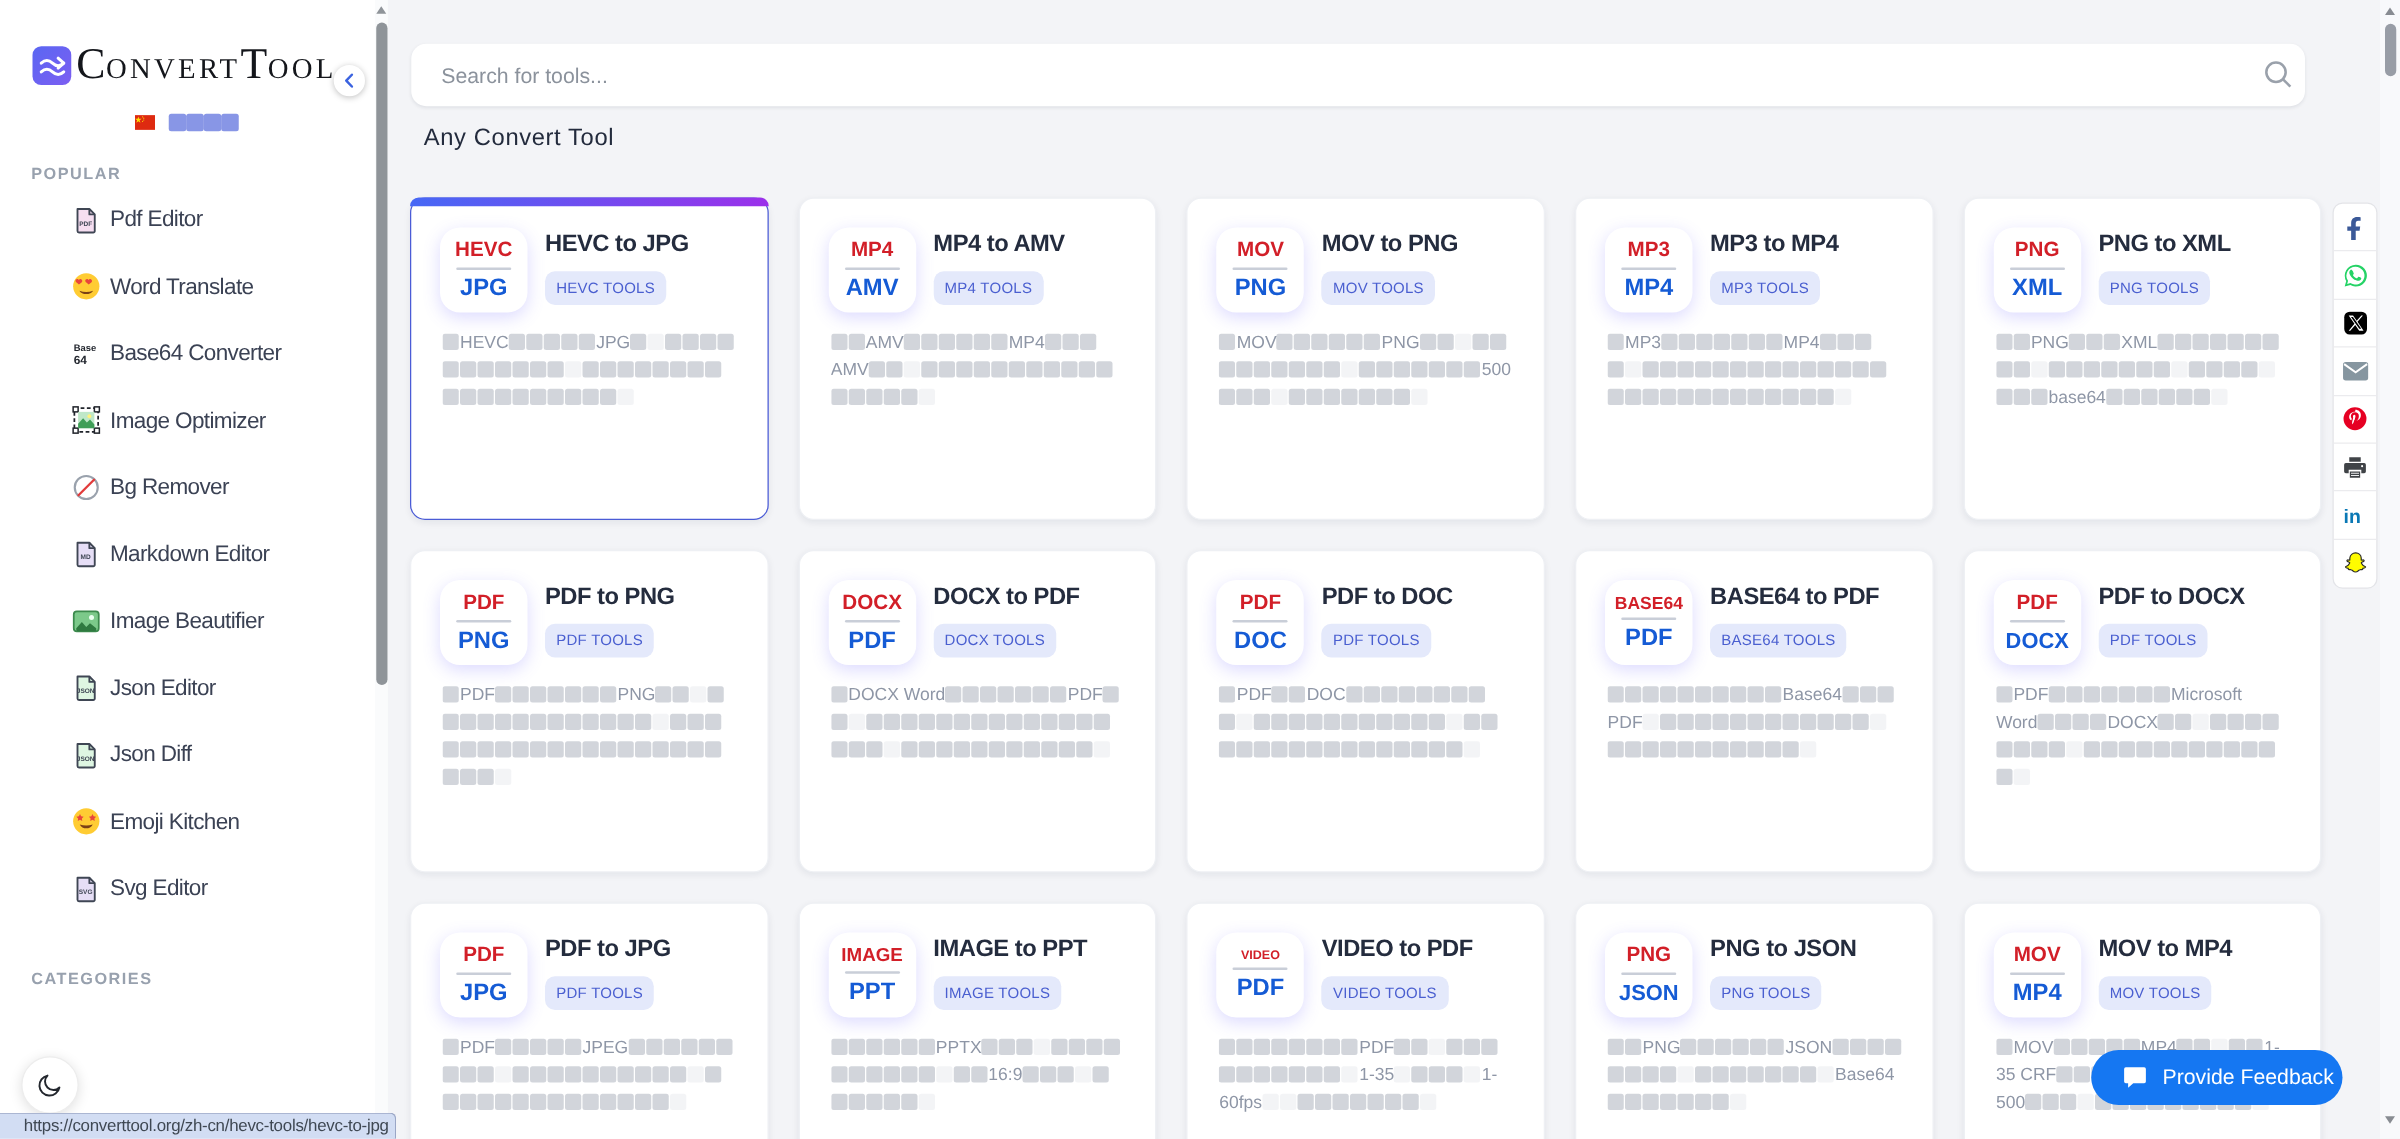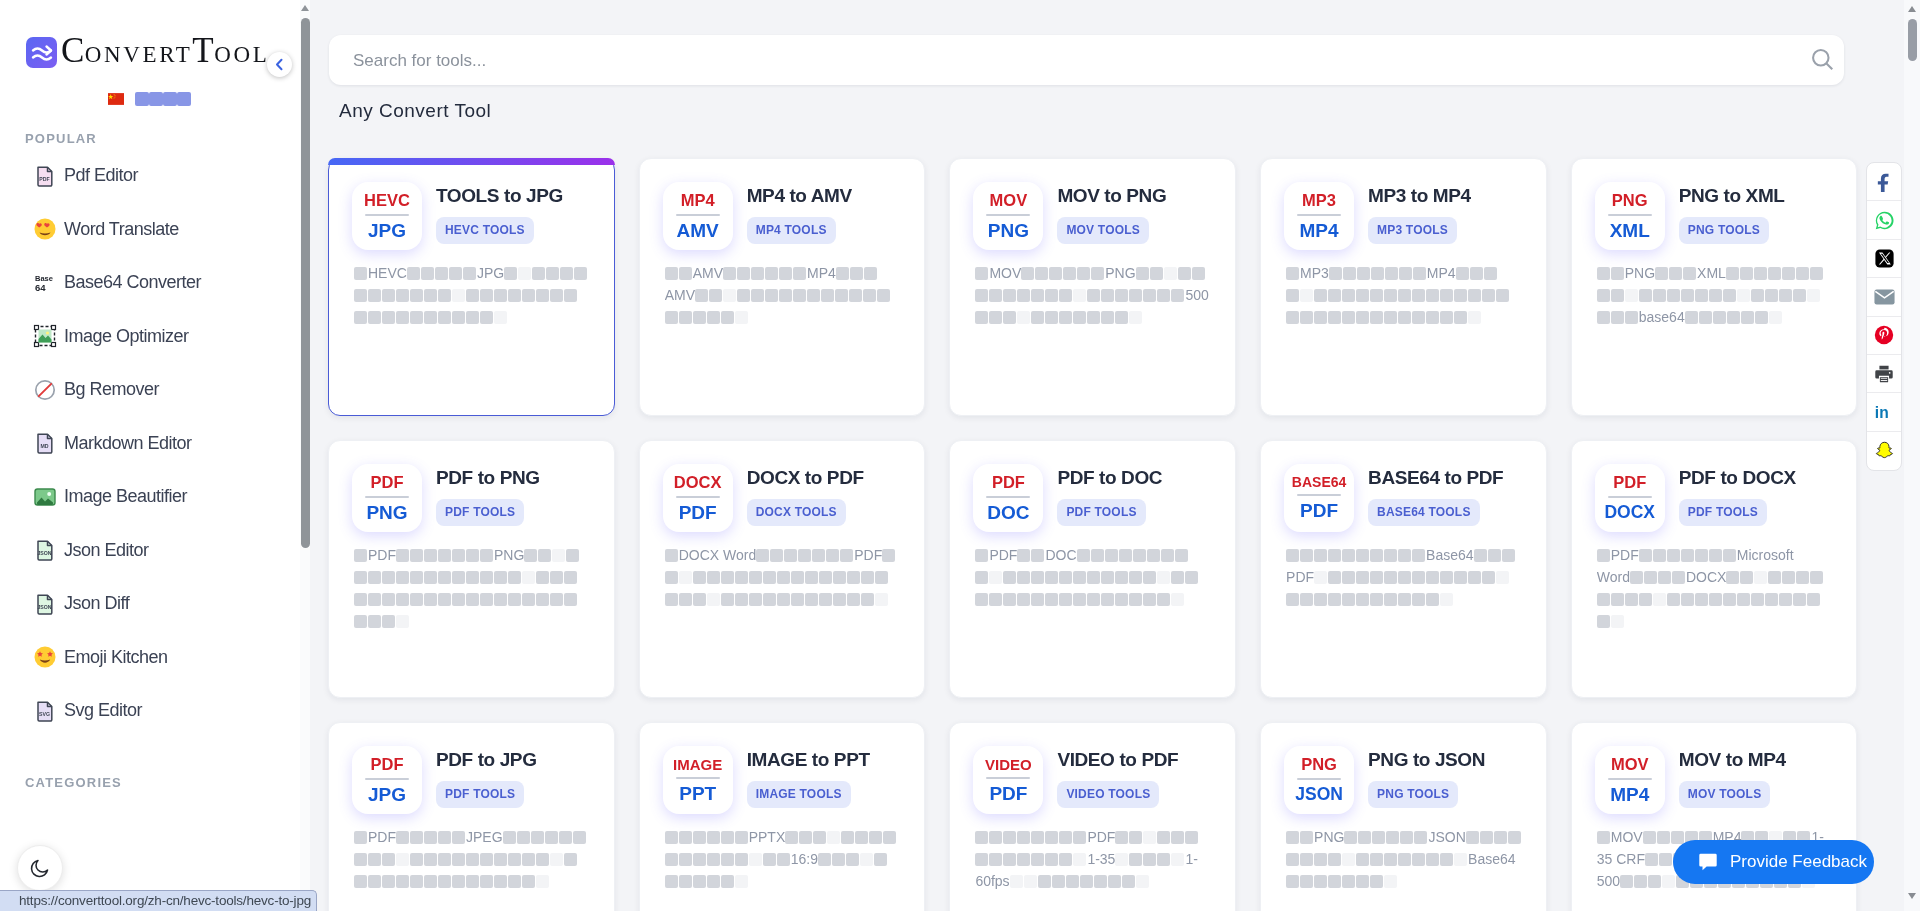--- a/index.html
+++ b/index.html
@@ -32,21 +32,21 @@
 h1 { position:absolute; left:339px; top:100px; font-size:19px; font-weight:normal; color:#232b3d; letter-spacing:0.5px; }
 .grid { position:absolute; left:328px; top:158px; width:1530px; display:grid; grid-template-columns:repeat(5,286.6px); grid-auto-rows:258px; column-gap:24.1px; row-gap:24px; }
 .card { position:relative; background:#fff; border:1px solid #eef0f4; border-radius:12px; box-shadow:0 2px 6px rgba(20,30,60,.07); }
 .card.sel { border:1.5px solid #4a5bd6; }
 .bar { position:absolute; left:-1.5px; top:-1.5px; right:-1.5px; height:7px; border-radius:12px 12px 0 0; background:linear-gradient(90deg,#4668f5,#9b30ea); }
 .cic { position:absolute; left:23px; top:23px; width:70px; height:68px; background:#fff; box-shadow:0 4px 14px rgba(109,101,255,.24); border-radius:16px; display:flex; flex-direction:column; align-items:center; justify-content:center; }
 .cit { font-weight:bold; color:#d21f28; letter-spacing:0; }
 .cid { width:44px; height:2px; background:#c9ced8; margin:4px 0; border-radius:1px; }
 .cib { font-weight:bold; color:#155bd5; }
 .ct { position:absolute; left:107px; top:25px; font-size:19px; line-height:23px; font-weight:bold; color:#242c3e; white-space:nowrap; letter-spacing:-0.4px; }
-.tag { position:absolute; left:107px; top:58px; height:27px; line-height:27px; padding:0 9px; background:#e4e9fb; color:#4a5fd0; font-size:12px; font-weight:bold; border-radius:8px; letter-spacing:0.2px; }
+.tag { position:absolute; left:107px; top:58px; height:27px; line-height:27px; padding:0 9px; background:#e4e9fb; color:#4a5fd0; font-size:12px; font-weight:normal; border-radius:8px; letter-spacing:0.2px; }
 .cd { position:absolute; left:25px; top:103px; right:22px; font-size:14px; line-height:22px; color:#8e96a6; overflow:hidden; }
 
 .soc { position:absolute; left:1866px; top:162px; width:36px; background:#fff; border:1px solid #e3e4e8; border-radius:8px; z-index:6; }
 .scell { width:34px; height:38.4px; display:flex; align-items:center; justify-content:center; border-bottom:1px solid #ebebee; }
 .scell:last-child { border-bottom:none; }
 .fb { position:absolute; left:1673px; top:840px; width:201px; height:44px; border-radius:22px; background:#1577f2; z-index:10; color:#fff; display:flex; align-items:center; }
 .fb svg { margin-left:24px; }
 .fb span { margin-left:11px; font-size:17px; }
 .vbar { position:absolute; left:1904px; top:0; width:16px; height:911px; background:#f8f9fb; z-index:11; }
 .vbar .th { position:absolute; left:3.5px; top:19px; width:9px; height:42px; border-radius:4.5px; background:#989da6; }
@@ -64,21 +64,21 @@
   </div>
 <h1>Any Convert Tool</h1>
 <div class="grid">
 <div class="card sel">
       <div class="bar"></div>
 <div class="cic">
         <div class="cit" style="font-size:16.5px">HEVC</div>
         <div class="cid"></div>
         <div class="cib" style="font-size:19px">JPG</div>
       </div>
-<div class="ct">TOOLS to JPG</div>
+<div class="ct">HEVC to JPG</div>
 <div class="tag">HEVC TOOLS</div>
 <div class="cd"><b class="hz"></b><i>HEVC</i><b class="hz"></b><b class="hz"></b><b class="hz"></b><b class="hz"></b><b class="hz"></b><i>JPG</i><b class="hz"></b><b class="hp"></b><b class="hz"></b><b class="hz"></b><b class="hz"></b><b class="hz"></b><br><b class="hz"></b><b class="hz"></b><b class="hz"></b><b class="hz"></b><b class="hz"></b><b class="hz"></b><b class="hz"></b><b class="hp"></b><b class="hz"></b><b class="hz"></b><b class="hz"></b><b class="hz"></b><b class="hz"></b><b class="hz"></b><b class="hz"></b><b class="hz"></b><br><b class="hz"></b><b class="hz"></b><b class="hz"></b><b class="hz"></b><b class="hz"></b><b class="hz"></b><b class="hz"></b><b class="hz"></b><b class="hz"></b><b class="hz"></b><b class="hp"></b></div>
 </div>
 <div class="card">
 <div class="cic">
         <div class="cit" style="font-size:16.5px">MP4</div>
         <div class="cid"></div>
         <div class="cib" style="font-size:19px">AMV</div>
       </div>
 <div class="ct">MP4 to AMV</div>
@@ -180,21 +180,21 @@
         <div class="cit" style="font-size:15px">IMAGE</div>
         <div class="cid"></div>
         <div class="cib" style="font-size:19px">PPT</div>
       </div>
 <div class="ct">IMAGE to PPT</div>
 <div class="tag">IMAGE TOOLS</div>
 <div class="cd"><b class="hz"></b><b class="hz"></b><b class="hz"></b><b class="hz"></b><b class="hz"></b><b class="hz"></b><i>PPTX</i><b class="hz"></b><b class="hz"></b><b class="hz"></b><b class="hp"></b><b class="hz"></b><b class="hz"></b><b class="hz"></b><b class="hz"></b><br><b class="hz"></b><b class="hz"></b><b class="hz"></b><b class="hz"></b><b class="hz"></b><b class="hz"></b><b class="hp"></b><b class="hz"></b><b class="hz"></b><i>16:9</i><b class="hz"></b><b class="hz"></b><b class="hz"></b><b class="hp"></b><b class="hz"></b><br><b class="hz"></b><b class="hz"></b><b class="hz"></b><b class="hz"></b><b class="hz"></b><b class="hp"></b></div>
 </div>
 <div class="card">
 <div class="cic">
-        <div class="cit" style="font-size:15px">VIDEO</div>
+        <div class="cit" style="font-size:10px">VIDEO</div>
         <div class="cid"></div>
         <div class="cib" style="font-size:19px">PDF</div>
       </div>
 <div class="ct">VIDEO to PDF</div>
 <div class="tag">VIDEO TOOLS</div>
 <div class="cd"><b class="hz"></b><b class="hz"></b><b class="hz"></b><b class="hz"></b><b class="hz"></b><b class="hz"></b><b class="hz"></b><b class="hz"></b><i>PDF</i><b class="hz"></b><b class="hz"></b><b class="hp"></b><b class="hz"></b><b class="hz"></b><b class="hz"></b><br><b class="hz"></b><b class="hz"></b><b class="hz"></b><b class="hz"></b><b class="hz"></b><b class="hz"></b><b class="hz"></b><b class="hp"></b><i>1-35</i><b class="hp"></b><b class="hz"></b><b class="hz"></b><b class="hz"></b><b class="hp"></b><i>1-</i><br><i>60fps</i><b class="hp"></b><b class="hp"></b><b class="hz"></b><b class="hz"></b><b class="hz"></b><b class="hz"></b><b class="hz"></b><b class="hz"></b><b class="hz"></b><b class="hp"></b></div>
 </div>
 <div class="card">
 <div class="cic">
         <div class="cit" style="font-size:16.5px">PNG</div>
@@ -229,21 +229,21 @@
       </svg></div>
   <div class="lang"><span class="flag"><svg width="16" height="12" viewBox="0 0 19 14">
           <rect width="19" height="14" fill="#de2a10"></rect>
           <path d="M3.2 1.2 l.74 2.28 2.4 0 -1.94 1.41 .74 2.28 -1.94-1.41 -1.94 1.41 .74-2.28 -1.94-1.41 2.4 0z" fill="#ffde00"></path>
           <circle cx="7.2" cy="1.6" r="0.55" fill="#ffde00"></circle>
           <circle cx="8.3" cy="2.9" r="0.55" fill="#ffde00"></circle>
           <circle cx="8.3" cy="4.6" r="0.55" fill="#ffde00"></circle>
           <circle cx="7.2" cy="5.9" r="0.55" fill="#ffde00"></circle>
         </svg></span><span class="langt" style="margin-left:11px;"><b></b><b></b><b></b><b></b></span></div>
   <div class="shead" style="top:131px;">POPULAR</div>
-  <div class="slist" style="top:149px;">
+  <div class="slist" style="top:149px;padding-left:24px;">
 <div class="sit">
         <span class="sic"><svg width="24" height="24" viewBox="0 0 24 24">
             <path d="M5 3.2 h9.5 l4.3 4.3 V20.8 a1.2 1.2 0 0 1 -1.2 1.2 H6.2 A1.2 1.2 0 0 1 5 20.8 Z" fill="#f6def1" stroke="#3f4654" stroke-width="1.5" stroke-linejoin="round"></path>
             <path d="M14.5 3.2 V7.5 H18.8" fill="none" stroke="#3f4654" stroke-width="1.5" stroke-linejoin="round"></path>
             <text x="11.5" y="16.5" font-family="Liberation Sans" font-size="5.2" font-weight="bold" fill="#3f4654" text-anchor="middle">PDF</text>
           </svg></span>
         <span class="slb">Pdf Editor</span>
       </div>
 <div class="sit">
         <span class="sic"><svg width="24" height="24" viewBox="0 0 24 24">

